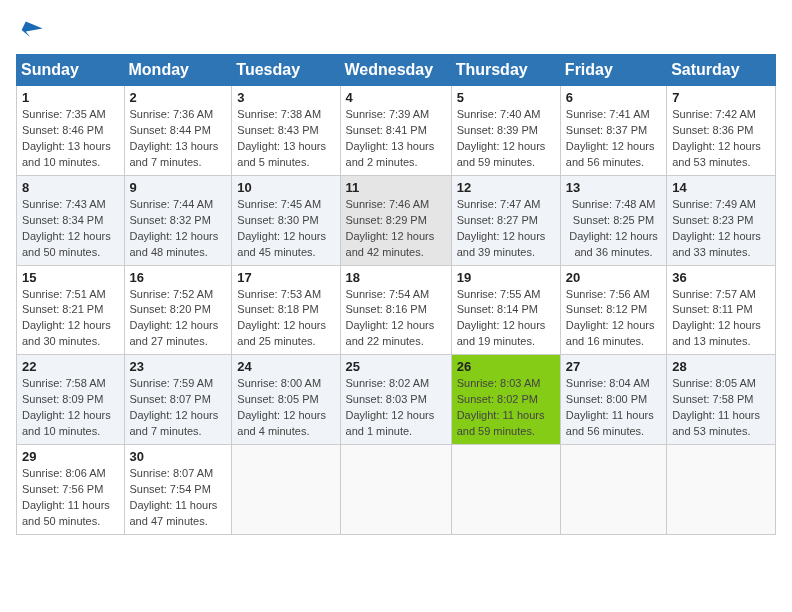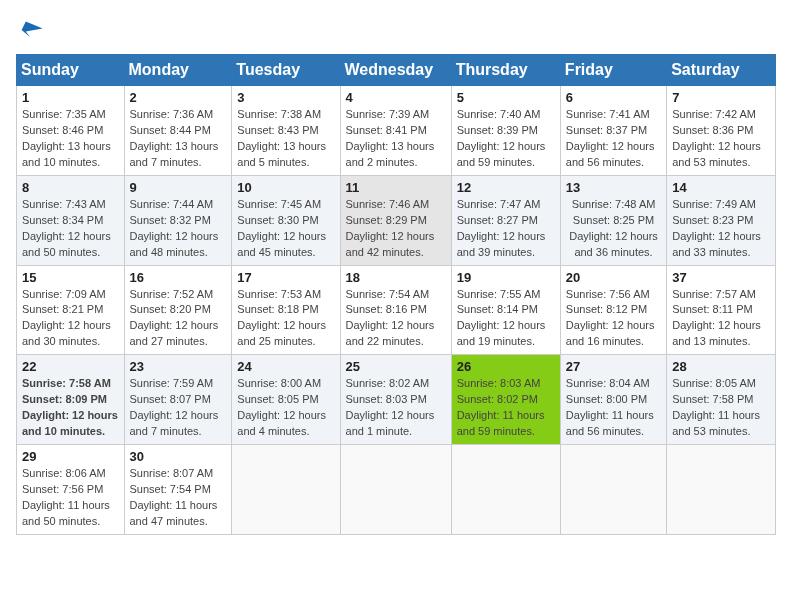--- a/index.html
+++ b/index.html
@@ -217,21 +217,21 @@
           <span class="day-number">14</span>
           <div class="day-info" style="white-space: pre-line;">Sunrise: 7:49 AM
 Sunset: 8:23 PM
 Daylight: 12 hours
 and 33 minutes.</div>
         </td>
       </tr>
       <tr>
         <td>
           <span class="day-number">15</span>
-          <div class="day-info" style="white-space: pre-line;">Sunrise: 7:09 AM
+          <div class="day-info" style="white-space: pre-line;">Sunrise: 7:51 AM
 Sunset: 8:21 PM
 Daylight: 12 hours
 and 30 minutes.</div>
         </td>
         <td>
           <span class="day-number">16</span>
           <div class="day-info" style="white-space: pre-line;">Sunrise: 7:52 AM
 Sunset: 8:20 PM
 Daylight: 12 hours
 and 27 minutes.</div>
@@ -258,31 +258,31 @@
 and 19 minutes.</div>
         </td>
         <td>
           <span class="day-number">20</span>
           <div class="day-info" style="white-space: pre-line;">Sunrise: 7:56 AM
 Sunset: 8:12 PM
 Daylight: 12 hours
 and 16 minutes.</div>
         </td>
         <td>
-          <span class="day-number">37</span>
+          <span class="day-number">36</span>
           <div class="day-info" style="white-space: pre-line;">Sunrise: 7:57 AM
 Sunset: 8:11 PM
 Daylight: 12 hours
 and 13 minutes.</div>
         </td>
       </tr>
       <tr>
         <td style="background: rgb(240, 244, 248);">
           <span class="day-number">22</span>
-          <div class="day-info" style="white-space: pre-line; font-weight: bold;">Sunrise: 7:58 AM
+          <div class="day-info" style="white-space: pre-line;">Sunrise: 7:58 AM
 Sunset: 8:09 PM
 Daylight: 12 hours
 and 10 minutes.</div>
         </td>
         <td style="background: rgb(240, 244, 248);">
           <span class="day-number">23</span>
           <div class="day-info" style="white-space: pre-line;">Sunrise: 7:59 AM
 Sunset: 8:07 PM
 Daylight: 12 hours
 and 7 minutes.</div>

